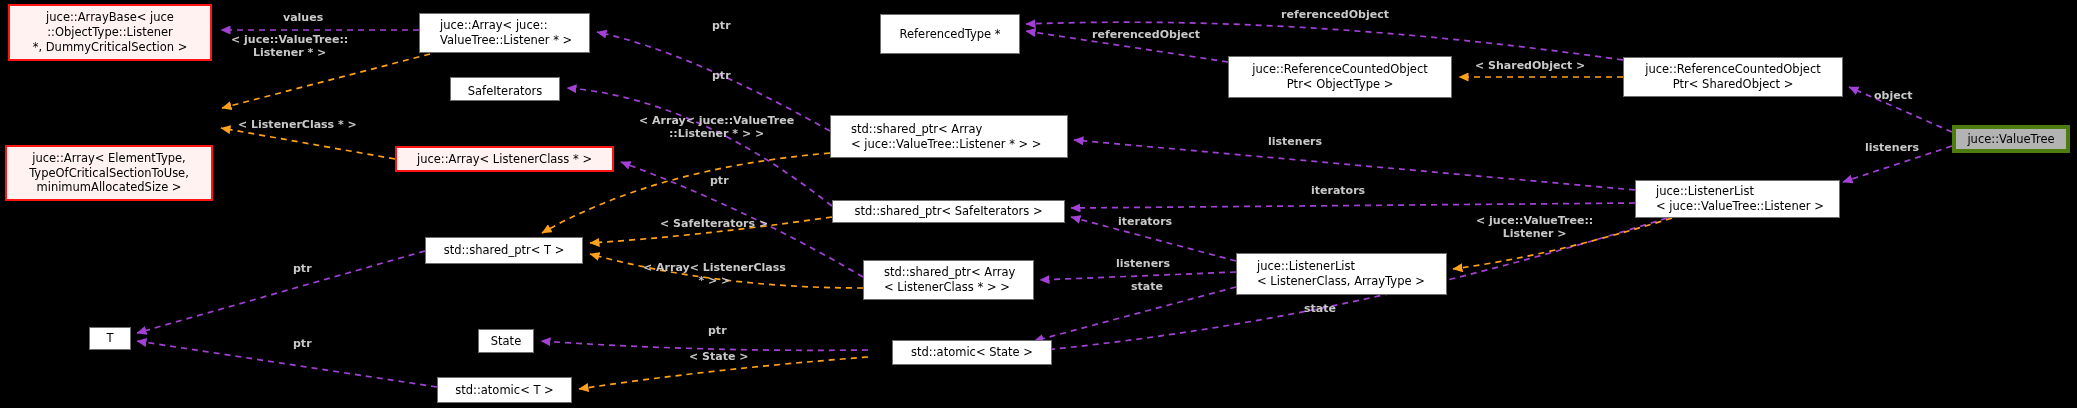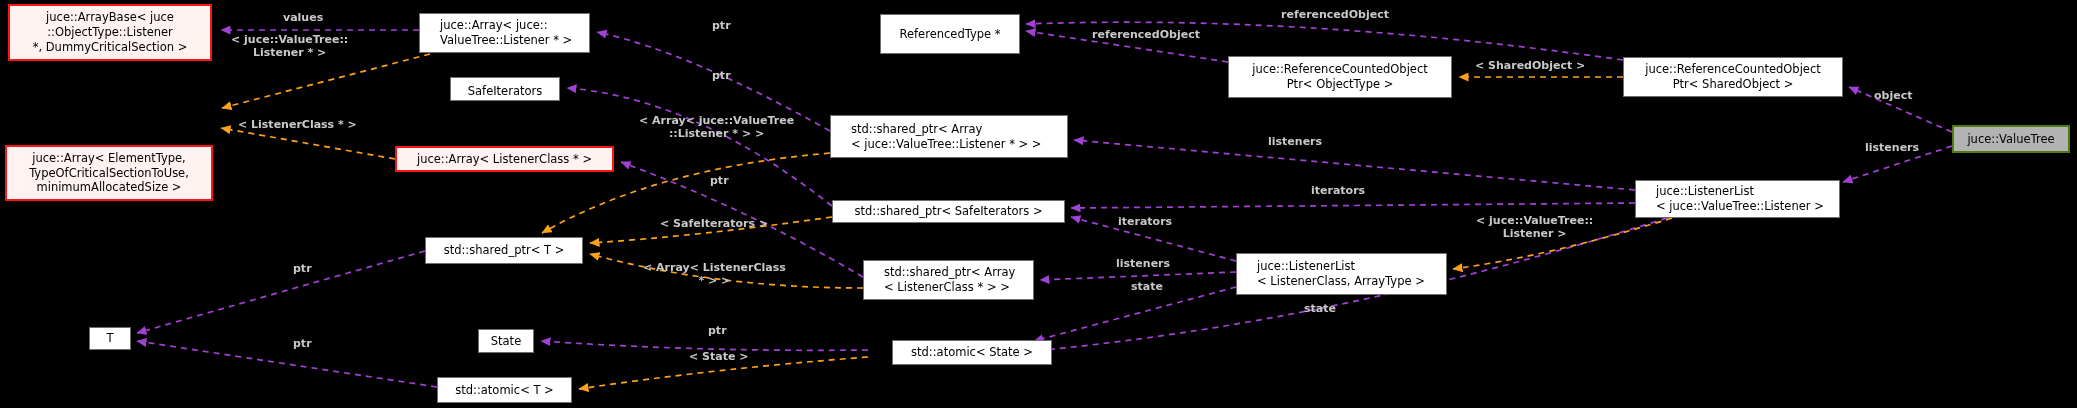--- a/index.html
+++ b/index.html
@@ -11,21 +11,21 @@
   .node{
     position:absolute;box-sizing:border-box;
     display:flex;flex-direction:column;justify-content:center;
     background:#fff;border:1.5px solid #6e6e6e;color:#000;
     font-size:11.5px;line-height:1.28;padding:1px 4px;cursor:pointer;
   }
   .node > div{white-space:nowrap;}
   .node.center{align-items:center;text-align:center;}
   .node.left{align-items:flex-start;text-align:left;padding-left:20px;}
   .node.red{border:2px solid #ff1414;background:#fff2f1;}
-  .node.grey{background:#b3b3b3;border:2px solid #4d7c0f;cursor:default;}
+  .node.grey{background:#b3b3b3;border:4px solid #4d7c0f;cursor:default;}
   .edge-label{
     position:absolute;color:#c9c9c9;font-size:11px;font-weight:600;
     line-height:1.18;text-align:center;white-space:nowrap;pointer-events:none;
   }
   path.edge{fill:none;stroke-width:1.7;stroke-dasharray:6 5;}
 </style>
 </head>
 <body>
 
 <div class="canvas" style="background: rgb(0, 0, 0);">

